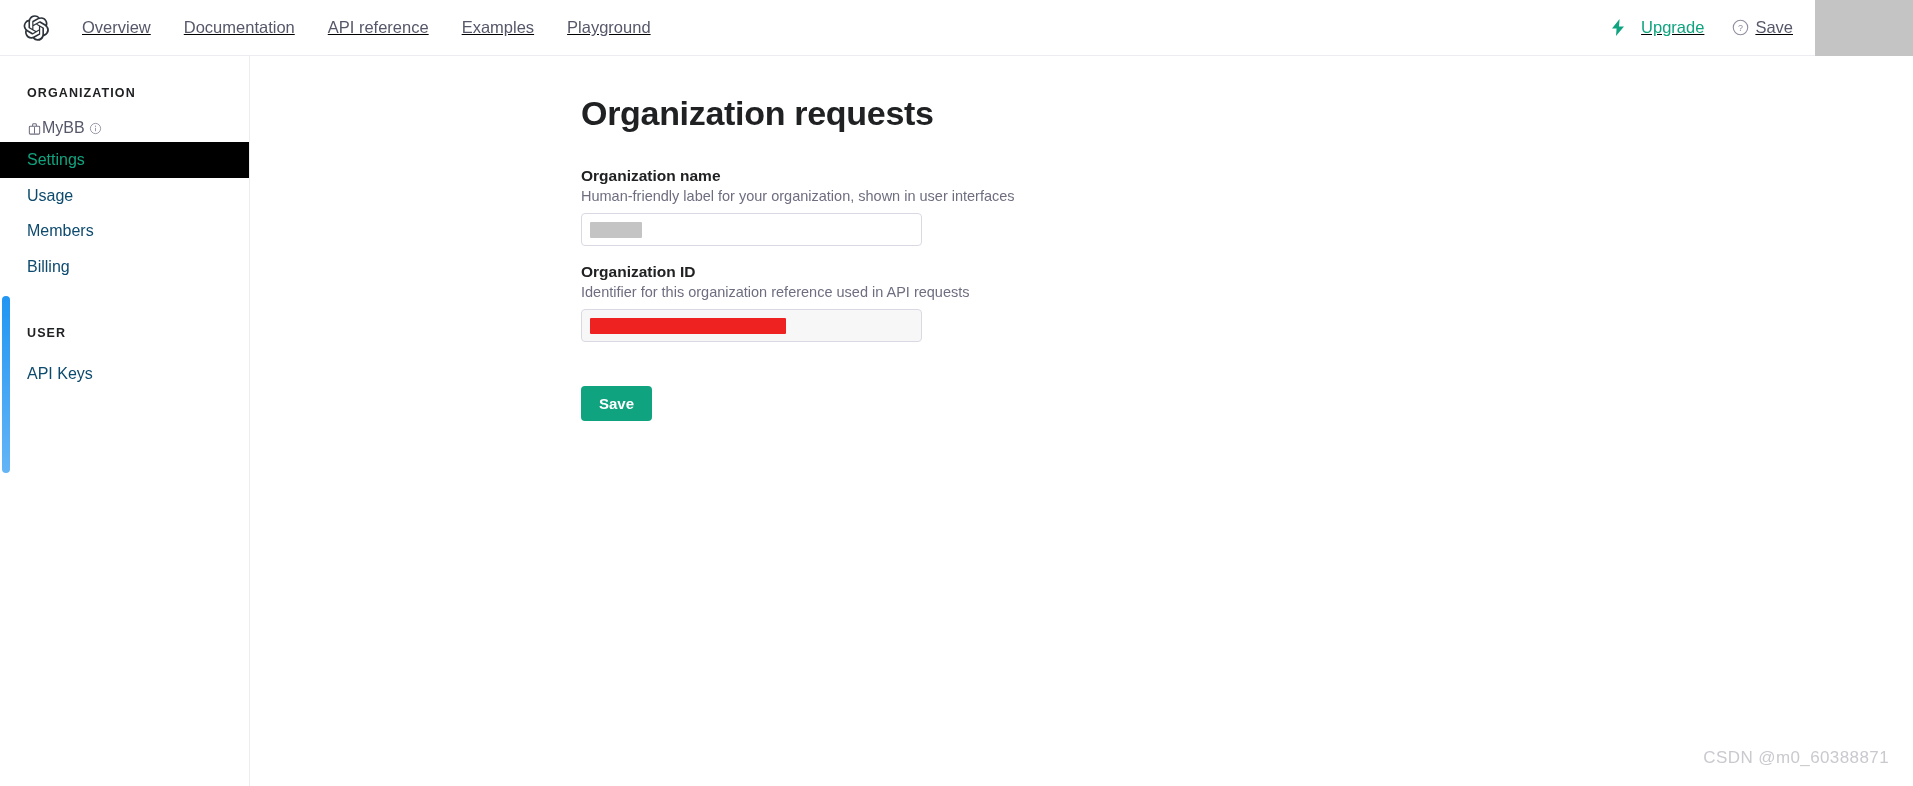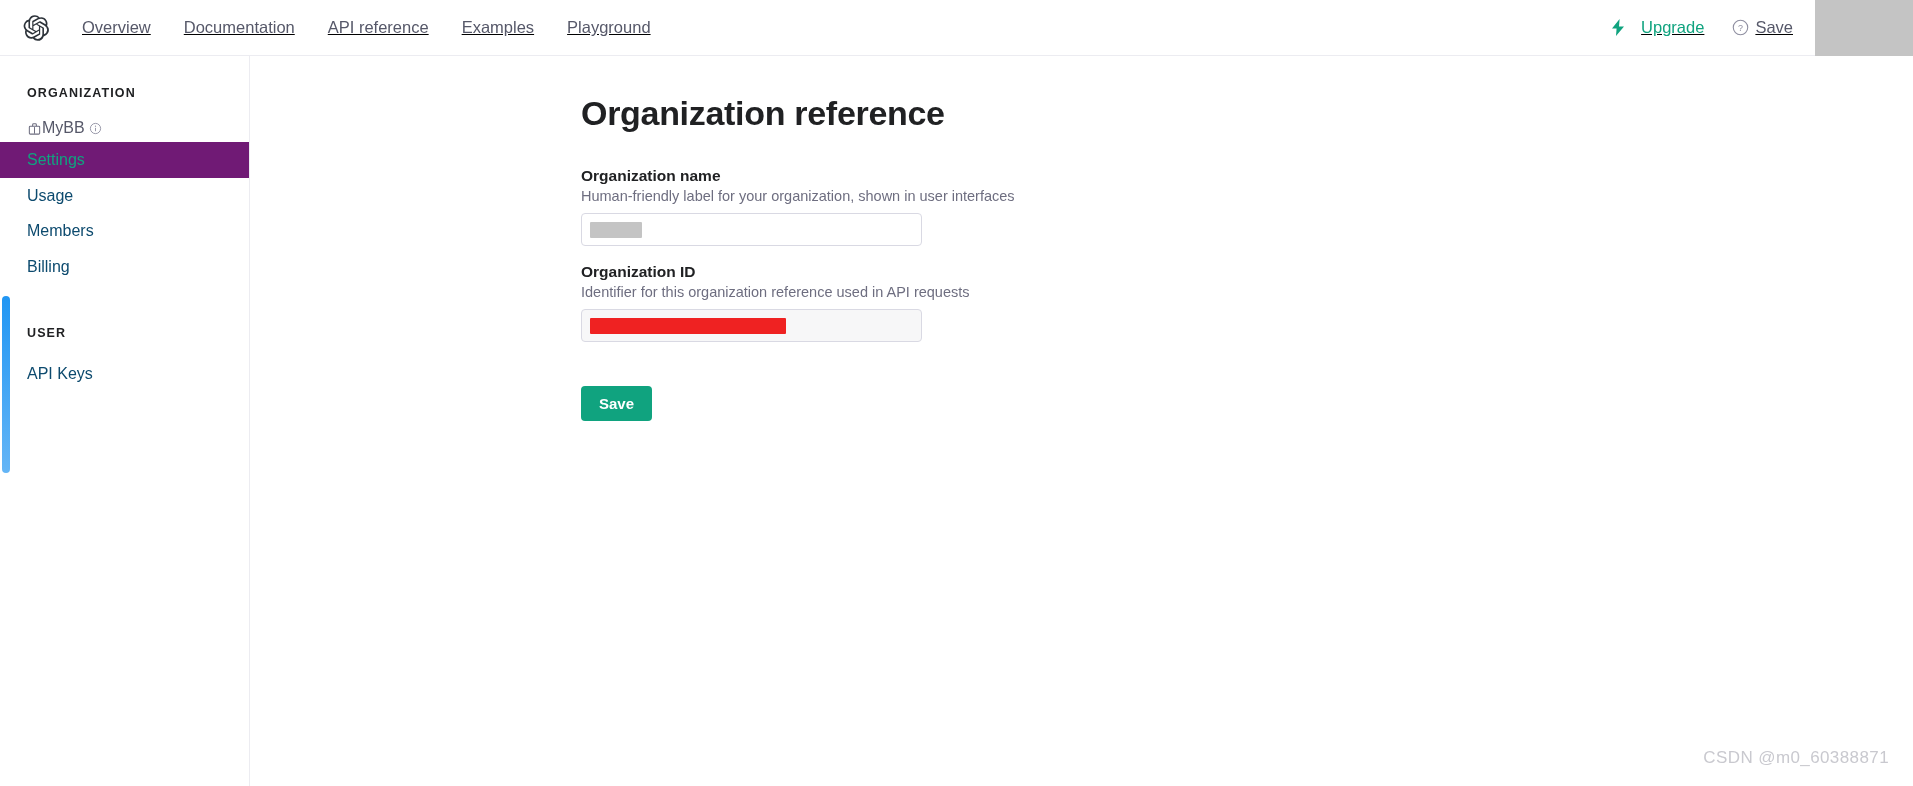--- a/index.html
+++ b/index.html
@@ -100,21 +100,21 @@
   }
   .side-item {
     display: block;
     padding: 7px 0 7px 27px;
     font-size: 16px;
     color: #0c4a6e;
     cursor: pointer;
     line-height: 1.35;
   }
   .side-item.active {
-    background: #701a75;
+    background: #000000;
     color: #10a37f;
   }
 
   
   .main {
     position: absolute;
     top: 56px; left: 251px;
     right: 0; bottom: 0;
     background: #ffffff;
     overflow: hidden;
@@ -255,21 +255,21 @@
   <div class="side-item">Billing</div>
 
   <div class="side-heading user-heading">USER</div>
 
   <div class="side-item">API Keys</div>
 </aside>
 
 <main class="main">
   <div class="content">
 
-    <h1 class="page-title">Organization reference</h1>
+    <h1 class="page-title">Organization requests</h1>
 
     
     <div class="field-group">
       <div class="field-label">Organization name</div>
       <div class="field-help">Human-friendly label for your organization, shown in user interfaces</div>
       <div class="text-input">
         <span class="redact redact-gray"></span>
       </div>
     </div>
 

